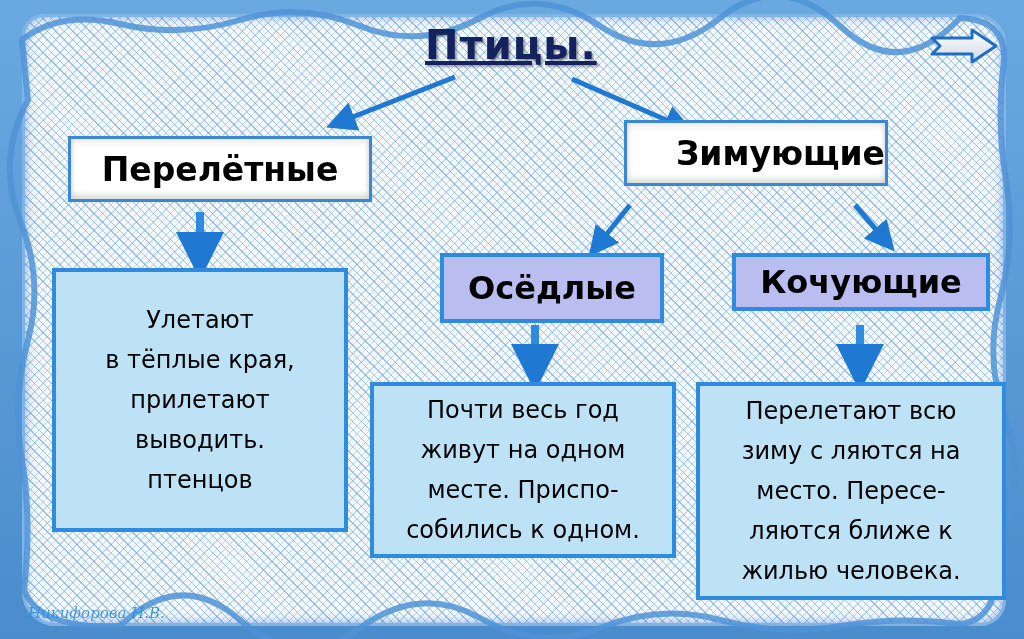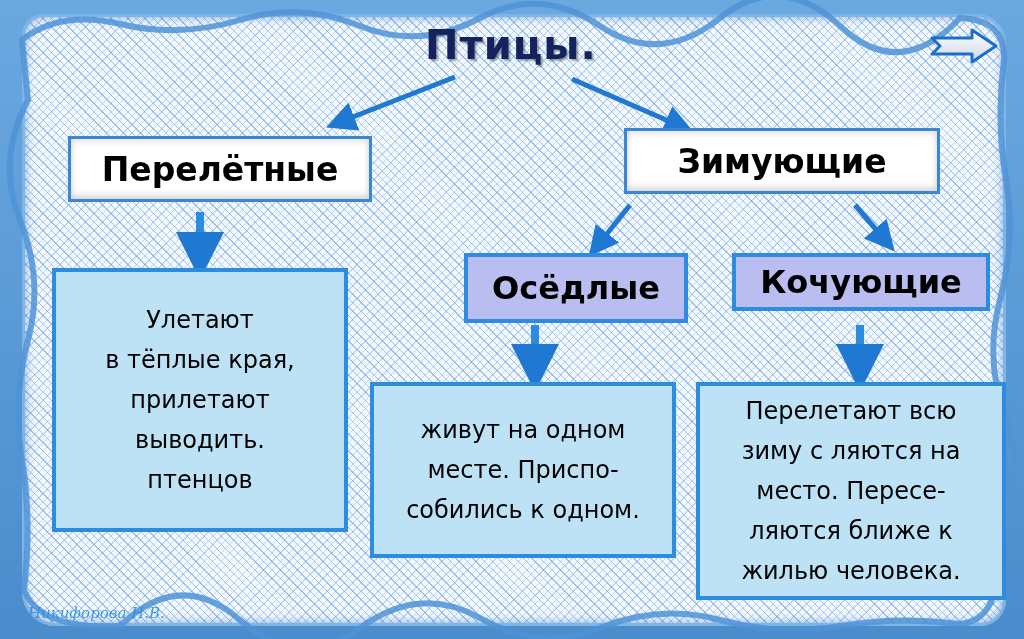--- a/index.html
+++ b/index.html
@@ -6,21 +6,21 @@
   body{width:1024px;height:639px;overflow:hidden;background:#5b9bd5;font-family:"DejaVu Sans",sans-serif;}
   .slide{position:relative;width:1024px;height:639px;background:linear-gradient(180deg,#6aa8e0,#4a8ccc);}
   .frame-inner{position:absolute;left:22px;top:14px;width:984px;height:612px;border-radius:22px 30px 26px 34px;
     background-color:#f4f9ff;
     background-image:
       repeating-linear-gradient(45deg, rgba(90,150,220,0.55) 0 1px, transparent 1px 6px),
       repeating-linear-gradient(-45deg, rgba(90,150,220,0.35) 0 1px, transparent 1px 6px);
     box-shadow: inset 0 0 0 3px #7fb4e6, inset 0 0 10px 4px rgba(60,120,200,0.5);}
   .wave-edge{position:absolute;left:0;top:0;width:1024px;height:639px;pointer-events:none;}
   .title{position:absolute;left:425px;top:22px;font-size:40px;font-weight:bold;color:#14235e;letter-spacing:1px;
-    text-shadow:2px 2px 2px rgba(0,0,0,0.35);font-family:"DejaVu Sans",sans-serif;}
+    text-shadow:2px 2px 2px rgba(0,0,0,0.35);font-family:"DejaVu Sans",sans-serif;text-decoration:underline;}
   .nav-arrow{position:absolute;left:928px;top:28px;width:72px;height:36px;cursor:pointer;}
   .box{position:absolute;box-sizing:border-box;display:flex;align-items:center;justify-content:center;text-align:center;color:#000;}
   .cat{background:#fff;border:3px solid #3a87d6;font-size:33px;font-weight:bold;box-shadow:inset 0 -4px 6px rgba(0,0,0,0.15), inset 0 4px 6px rgba(0,0,0,0.08);}
   .sub{background:#b9bdf0;border:4px solid #2e8ce0;font-size:32px;font-weight:bold;}
   .desc{background:#bde2f6;border:4px solid #2e8ce0;font-size:24px;line-height:40px;padding:4px 8px;}
   .desc span{display:block;text-align:center;}
   .author{position:absolute;left:28px;top:604px;font-size:15px;font-style:italic;color:#2d8fe0;font-family:"DejaVu Serif",serif;opacity:0.9;}
   svg.arrows{position:absolute;left:0;top:0;width:1024px;height:639px;pointer-events:none;}
 </style>
 </head>
@@ -60,41 +60,42 @@
     <line x1="855" y1="205" x2="885" y2="240" stroke="#1f78d1" stroke-width="5" marker-end="url(#ah)"></line>
     <line x1="200" y1="212" x2="200" y2="256" stroke="#2e8ce0" stroke-width="8" marker-end="url(#ah)"></line>
     <line x1="535" y1="325" x2="535" y2="368" stroke="#2e8ce0" stroke-width="8" marker-end="url(#ah)"></line>
     <line x1="860" y1="325" x2="860" y2="368" stroke="#2e8ce0" stroke-width="8" marker-end="url(#ah)"></line>
   </svg>
 
   <div class="box cat" style="left:68px;top:136px;width:304px;height:66px;text-align:right;">
     <span>Перелётные</span>
   </div>
 
-  <div class="box cat" style="left:624px;top:128px;width:316px;height:66px;">
+  <div class="box cat" style="left:624px;top:120px;width:264px;height:66px;justify-content:flex-end;">
     <span>Зимующие</span>
   </div>
 
   <div class="box desc" style="left:52px;top:268px;width:296px;height:264px;flex-direction:column;">
     <span>Улетают</span>
     <span>в тёплые края,</span>
     <span>прилетают</span>
     <span>выводить.</span>
     <span>птенцов</span>
   </div>
 
-  <div class="box sub" style="left:440px;top:253px;width:224px;height:70px;margin-left:24px;">
+  <div class="box sub" style="left:440px;top:253px;width:224px;height:70px;">
     <span>Осёдлые</span>
   </div>
 
   <div class="box sub" style="left:732px;top:253px;width:258px;height:58px;">
     <span>Кочующие</span>
   </div>
 
   <div class="box desc" style="left:370px;top:382px;width:306px;height:176px;flex-direction:column;">
+    <span>Почти весь год</span>
     <span>живут на одном</span>
     <span>месте. Приспо-</span>
     <span>собились к одном.</span>
   </div>
 
   <div class="box desc" style="left:696px;top:382px;width:310px;height:218px;flex-direction:column;">
     <span>Перелетают всю</span>
     <span>зиму с ляются на</span>
     <span>место. Пересе-</span>
     <span>ляются ближе к</span>

